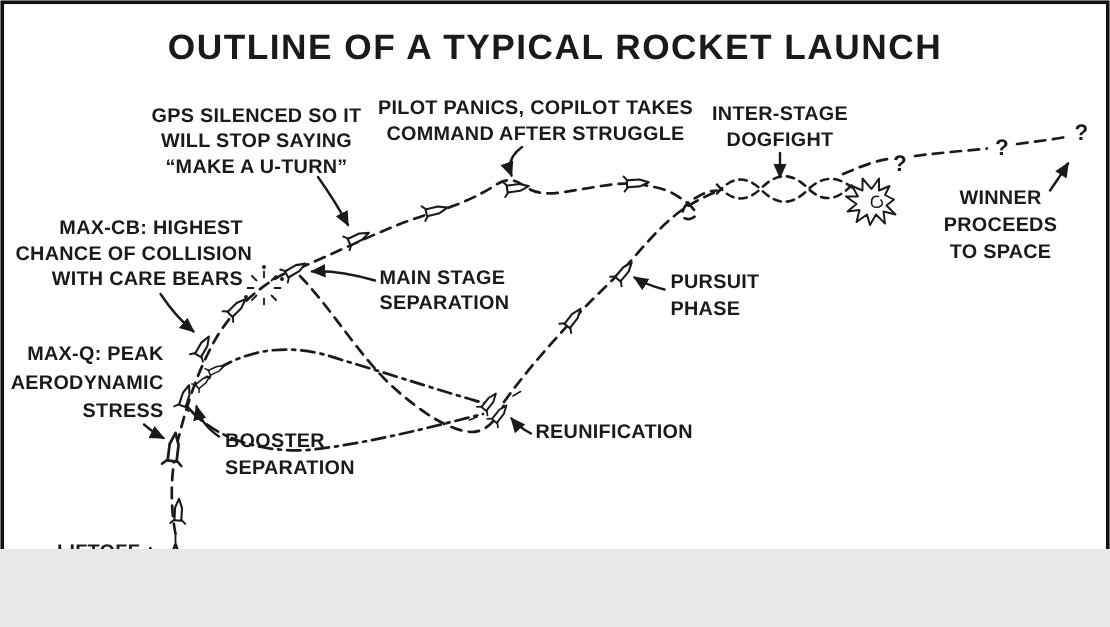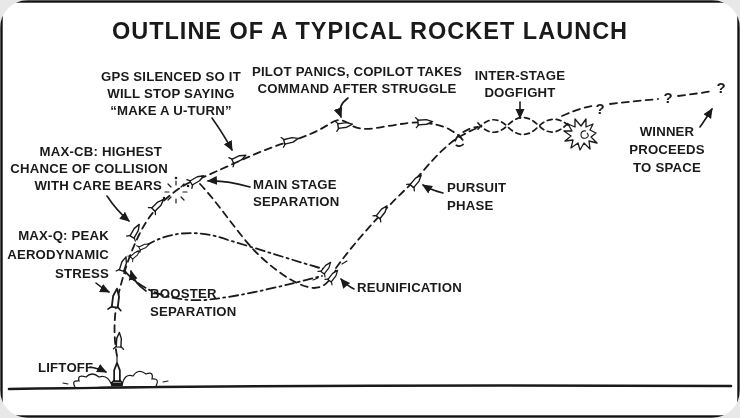--- a/index.html
+++ b/index.html
@@ -1,18 +1,18 @@
 <!DOCTYPE html>
 <html><head>
 <meta charset="utf-8">
 <style>
   html,body{margin:0;padding:0;background:#e8e8e8;}
   .stage{
-    position:relative;width:740px;height:418px;background:#ffffff;
-    font-family:"Liberation Sans", sans-serif;overflow:hidden;border-radius:28px;
+    position:relative;width:740px;height:366px;background:#ffffff;
+    font-family:"Liberation Sans", sans-serif;overflow:hidden;
   }
   svg{display:block;}
   .ink{stroke:#1a1a1a;fill:none;stroke-linecap:round;stroke-linejoin:round;}
   .traj{stroke-width:1.8;stroke-dasharray:7 5;}
   .boost{stroke-width:1.8;stroke-dasharray:9 4 2 4;}
   .braid{stroke-width:1.7;stroke-dasharray:5 4;}
   .arrow{stroke-width:1.6;}
   .lbl{fill:#1a1a1a;font-weight:700;font-size:13.2px;letter-spacing:.2px;}
   .ttl{fill:#1a1a1a;font-weight:700;font-size:23.5px;letter-spacing:1px;}
   .qm{fill:#1a1a1a;font-weight:700;font-size:15px;}

